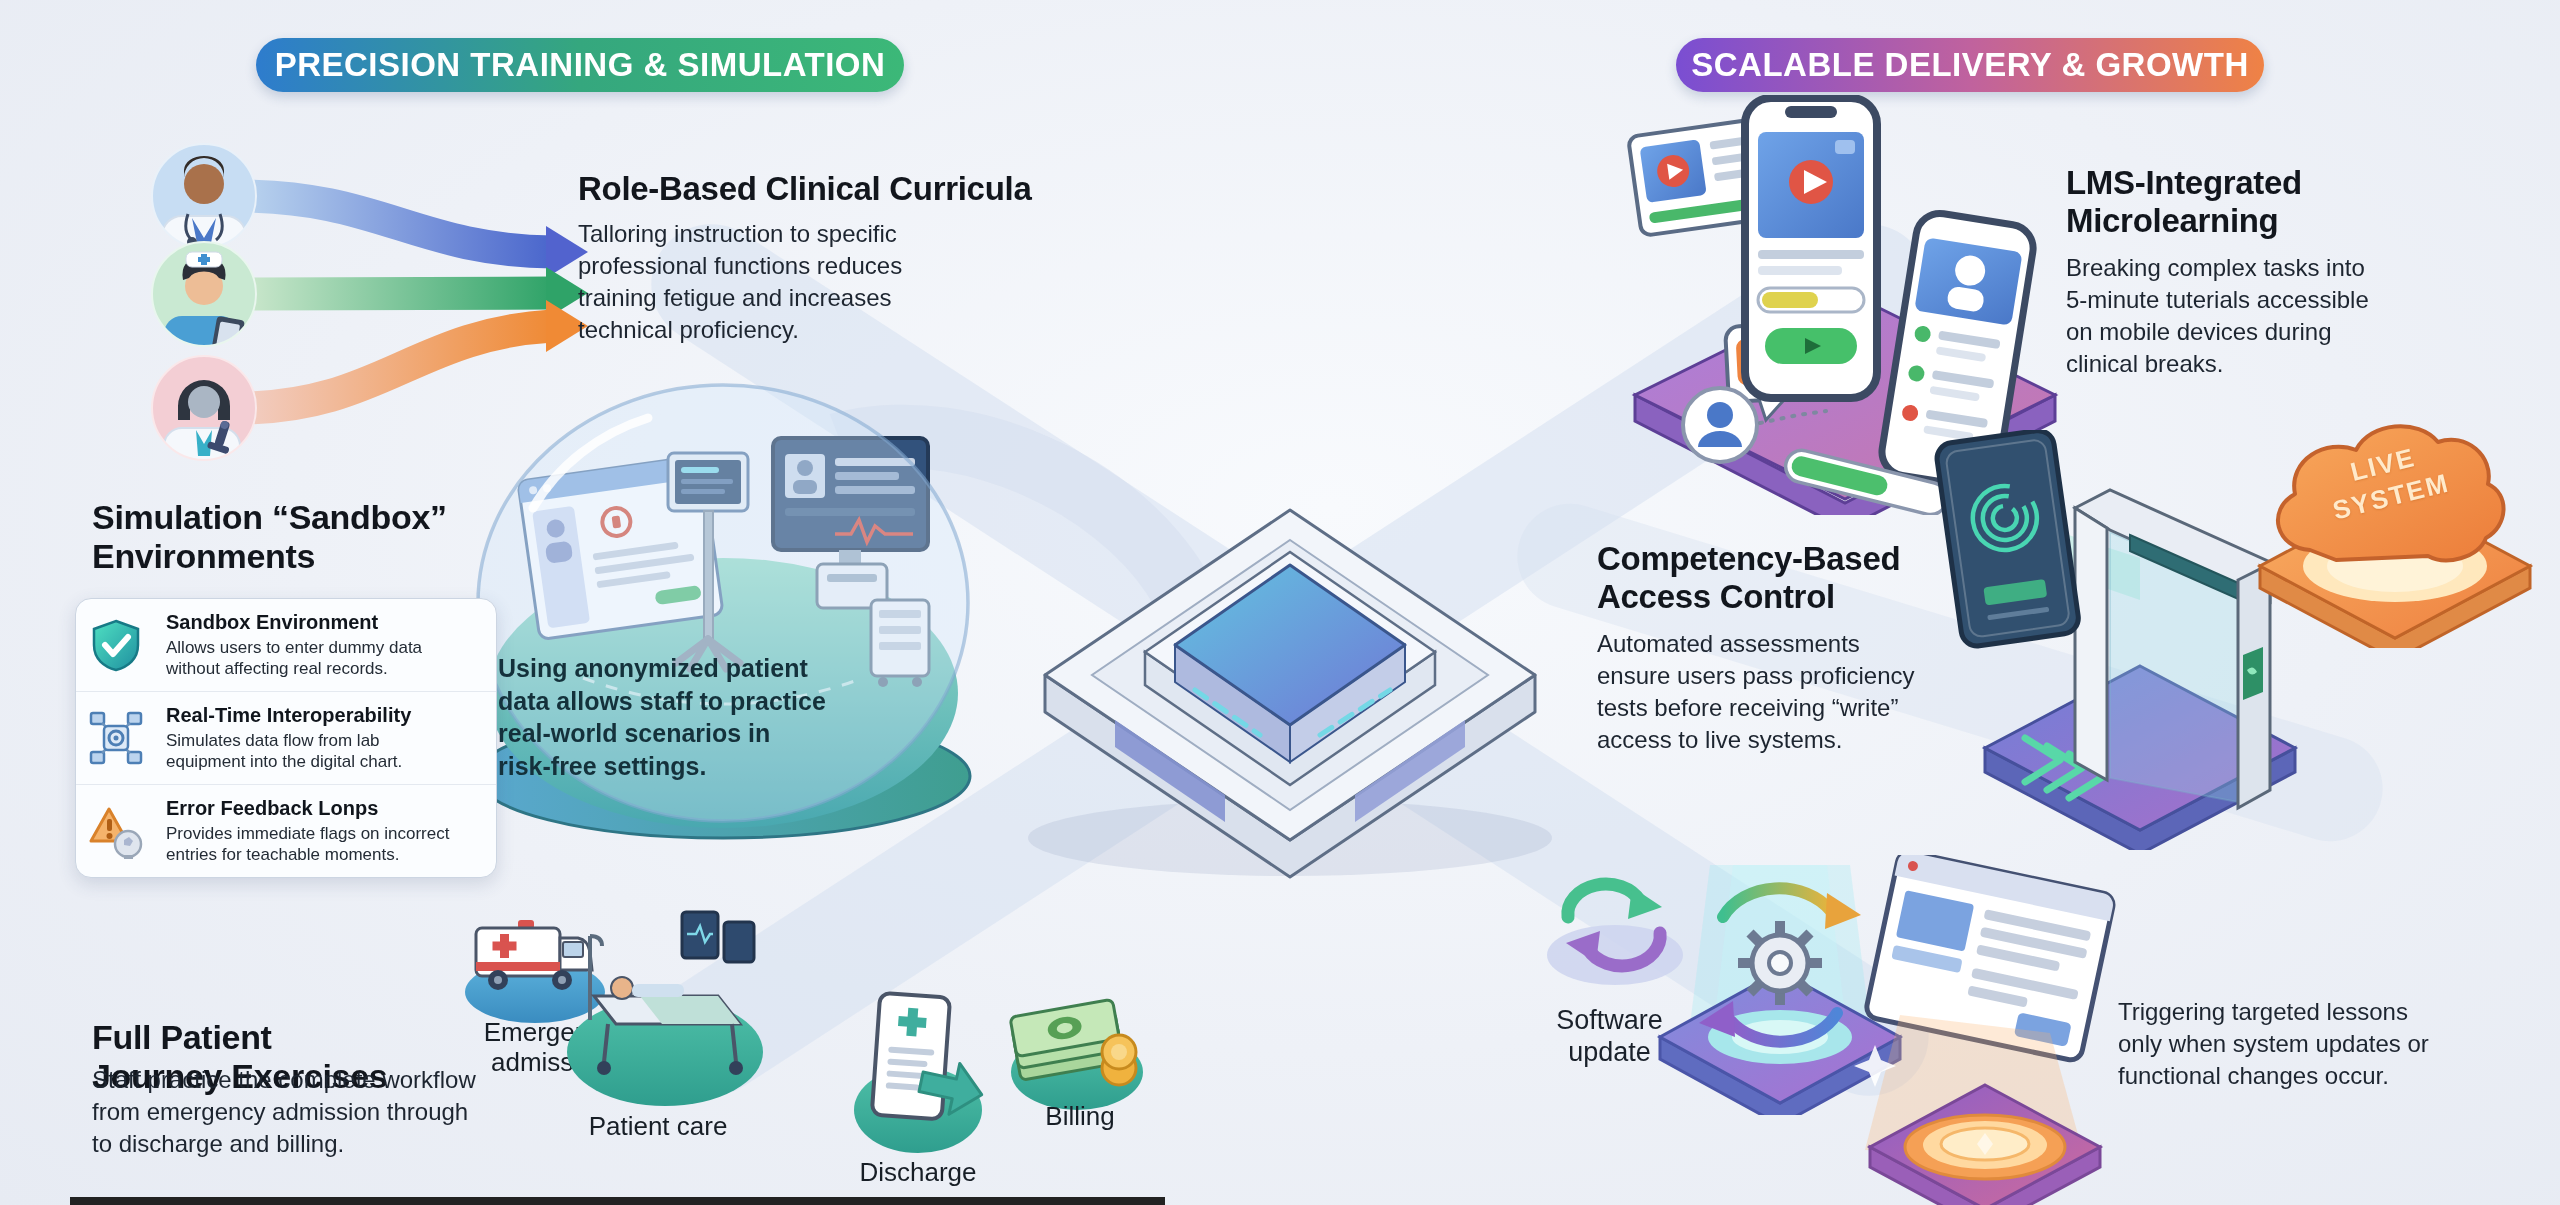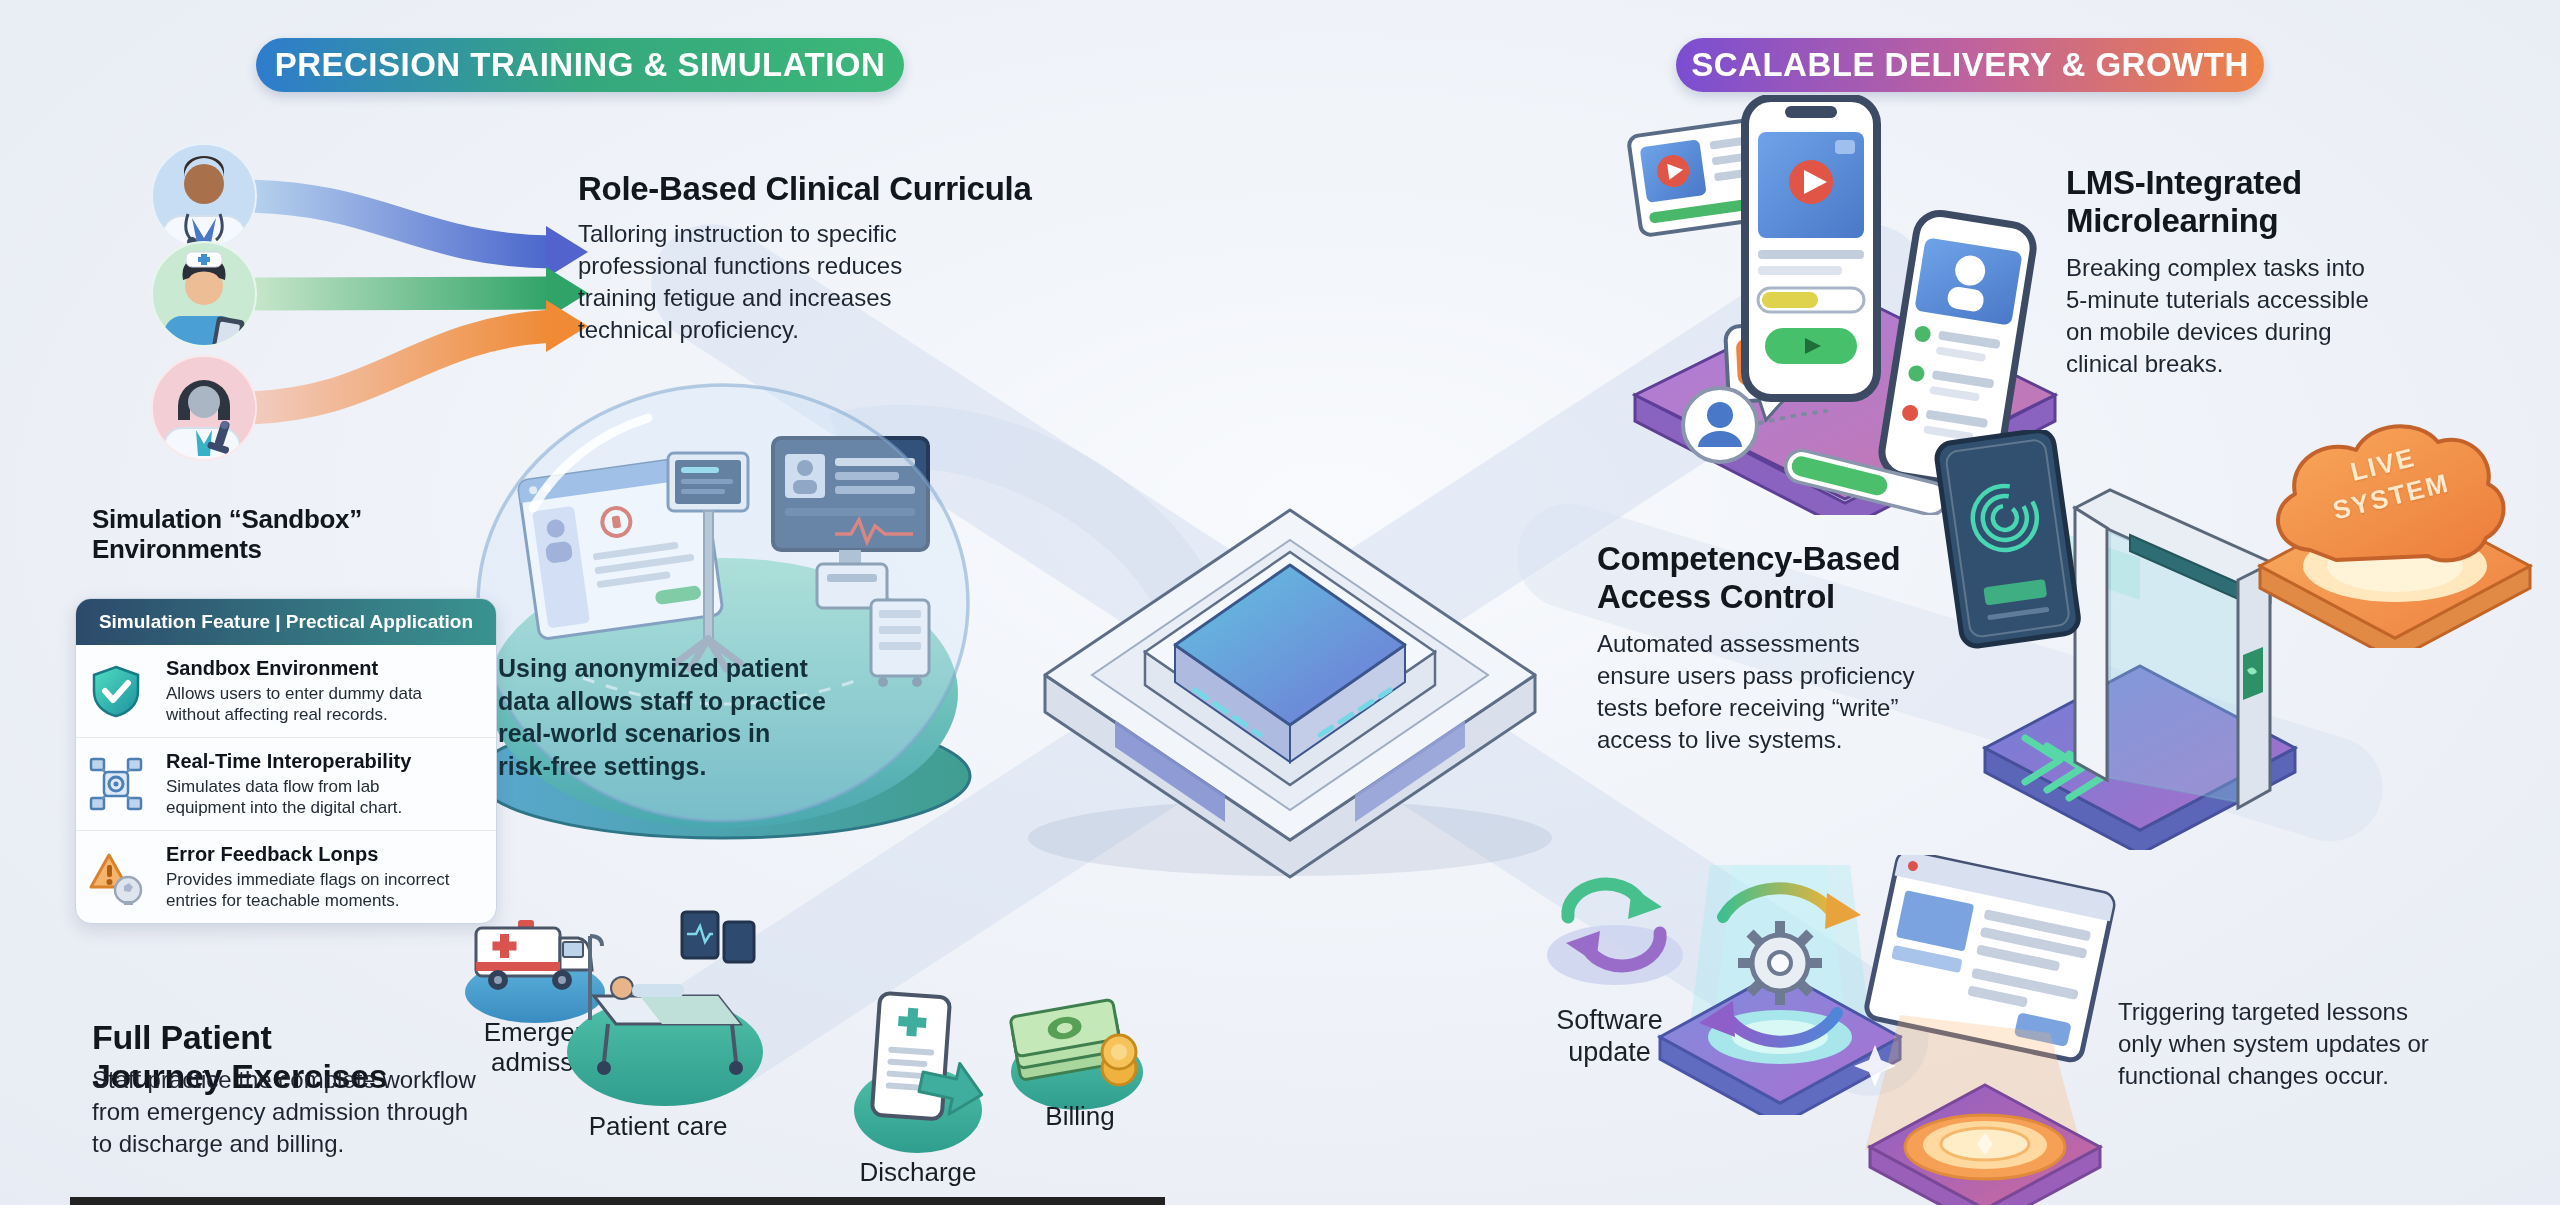--- a/index.html
+++ b/index.html
@@ -210,24 +210,23 @@
         <circle cx="46" cy="82" r="5" fill="#6b8095"></circle>
     </g>
     <ellipse cx="250" cy="225" rx="245" ry="218" fill="rgba(208,230,248,.34)" stroke="rgba(130,168,208,.55)" stroke-width="3.5"></ellipse>
     <path d="M60 130 A205 190 0 0 1 175 40" stroke="rgba(255,255,255,.85)" stroke-width="9" fill="none" stroke-linecap="round"></path>
   </svg>
   <div class="abs dome-caption pre">Using anonymized patient
 data allows staff to practice
 real-world scenarios in
 risk-free settings.</div>
 
-  <div class="abs h1 pre" style="left:92px;top:498px;font-size:26px;margin-top:6px;">Simulation “Sandbox”
+  <div class="abs h1 pre" style="left:92px;top:498px;font-size:34px;">Simulation “Sandbox”
 Environments</div>
   <div class="abs feature-card">
-    <div class="feature-head">Simulation Feature | Prectical Application</div>
     <div class="feat-row">
       <div class="feat-icon">
         <svg width="56" height="56" viewBox="0 0 56 56">
           <defs>
               <linearGradient id="shG" x1="0" y1="0" x2="1" y2="1">
                 <stop offset="0" stop-color="#4fe0c2"></stop>
                 <stop offset="1" stop-color="#1f8f9f"></stop>
               </linearGradient>
             </defs>
           <path d="M28 4 L50 12 V28 C50 42 40 50 28 53 C16 50 6 42 6 28 V12 Z" fill="url(#shG)" stroke="#177a86" stroke-width="2.5"></path>

